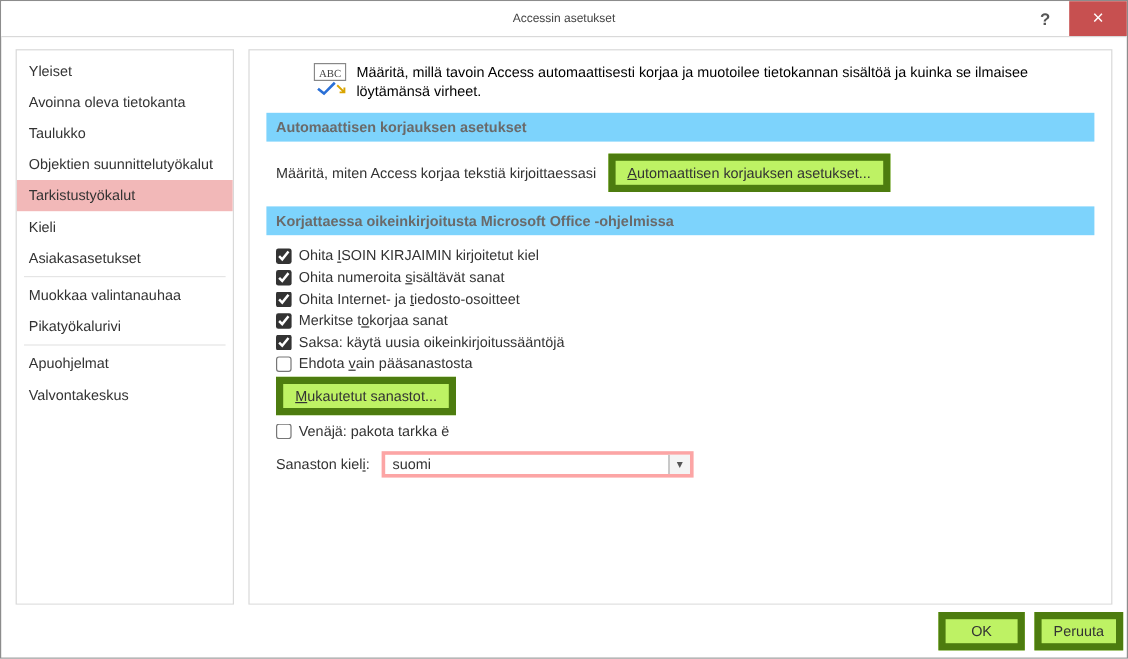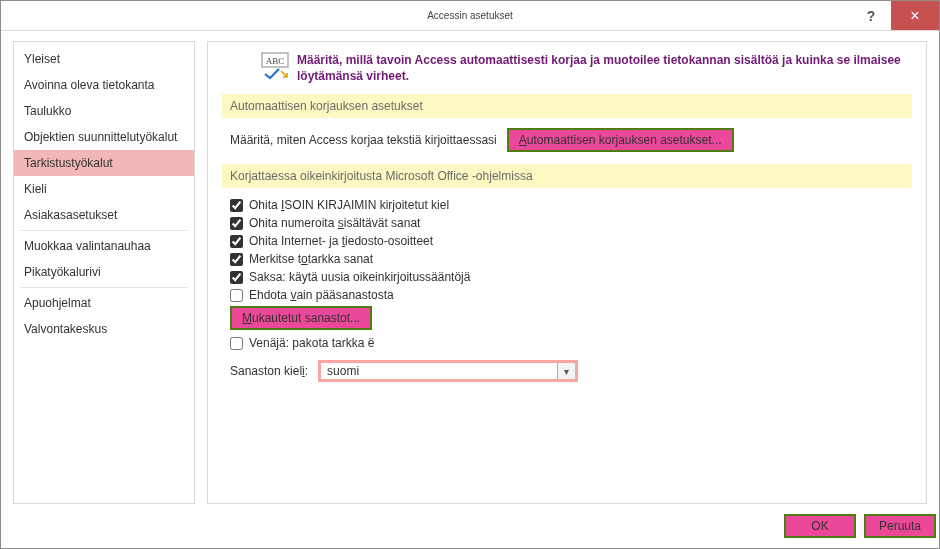--- a/index.html
+++ b/index.html
@@ -95,40 +95,39 @@
     margin-bottom: 10px;
     align-items: flex-start;
   }
   .intro-icon {
     width: 28px;
     height: 28px;
     flex-shrink: 0;
     margin-left: 39px;
   }
   .intro-text {
-    color: #701a75;
+    color: #000000;
     line-height: 1.35;
+  }
+  .section-header {
+    background: #7dd3fc;
+    color: #6a6a6a;
     font-weight: bold;
-  }
-  .section-header {
-    background: #fef9c3;
-    color: #6a6a6a;
-    font-weight: normal;
     padding: 5px 8px;
     margin: 6px 0 10px 0;
   }
   .row {
     display: flex;
     align-items: center;
     gap: 10px;
     margin: 0 0 12px 8px;
   }
   .btn {
-    background: #ec4899;
-    border: 2px solid #4d7c0f;
+    background: #bef264;
+    border: 6px solid #4d7c0f;
     padding: 3px 10px;
     font-size: 12px;
     cursor: pointer;
     color: #333;
   }
   .checks { margin-left: 8px; }
   .check-row {
     display: flex;
     align-items: center;
     gap: 6px;
@@ -244,21 +243,21 @@
           <div class="check-row">
             <input type="checkbox" id="chk1" checked="" style="">
             <label for="chk1"><span>Ohita numeroita </span><span class="underline-key">s</span><span>isältävät sanat</span></label>
           </div>
           <div class="check-row">
             <input type="checkbox" id="chk2" checked="" style="">
             <label for="chk2"><span>Ohita Internet- ja </span><span class="underline-key">t</span><span>iedosto-osoitteet</span></label>
           </div>
           <div class="check-row">
             <input type="checkbox" id="chk3" checked="" style="">
-            <label for="chk3"><span>Merkitse t</span><span class="underline-key">o</span><span>tarkka sanat</span></label>
+            <label for="chk3"><span>Merkitse t</span><span class="underline-key">o</span><span>korjaa sanat</span></label>
           </div>
           <div class="check-row">
             <input type="checkbox" id="chk4" checked="" style="">
             <label for="chk4"><span>Saksa: käytä uusia oikeinkirjoitussääntöjä</span></label>
           </div>
           <div class="check-row">
             <input type="checkbox" id="chk5" style="">
             <label for="chk5"><span>Ehdota </span><span class="underline-key">v</span><span>ain pääsanastosta</span></label>
           </div>
         </div>

